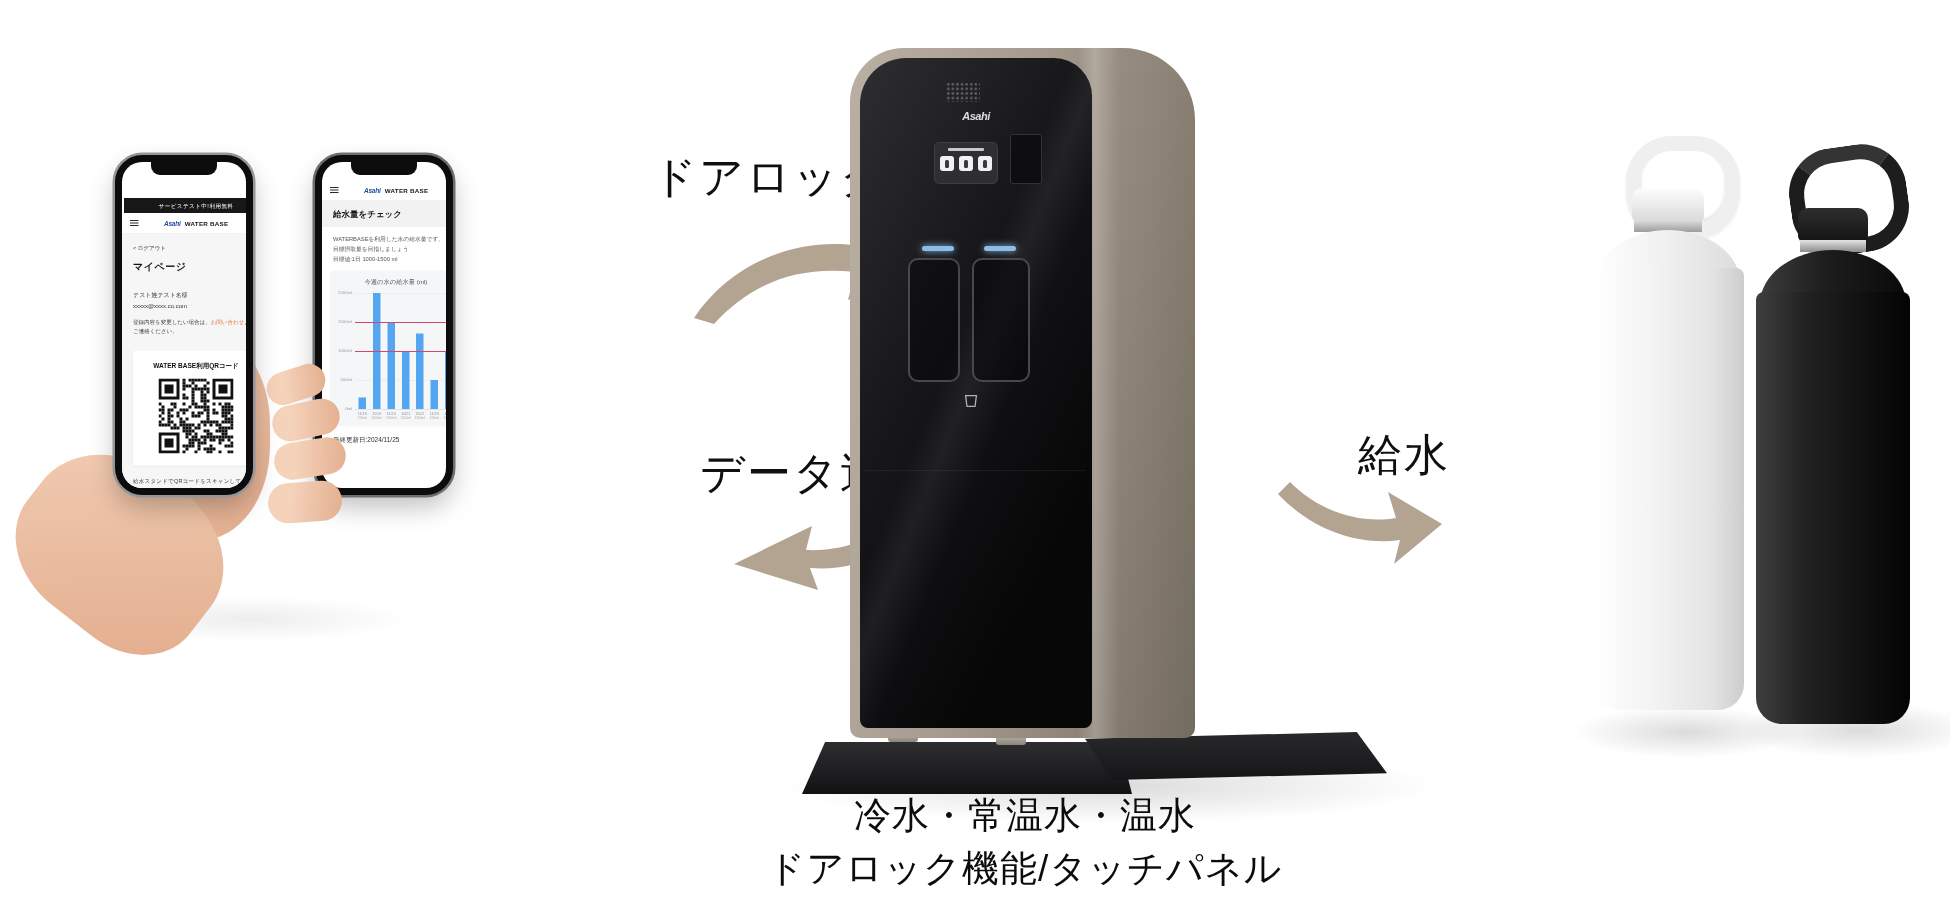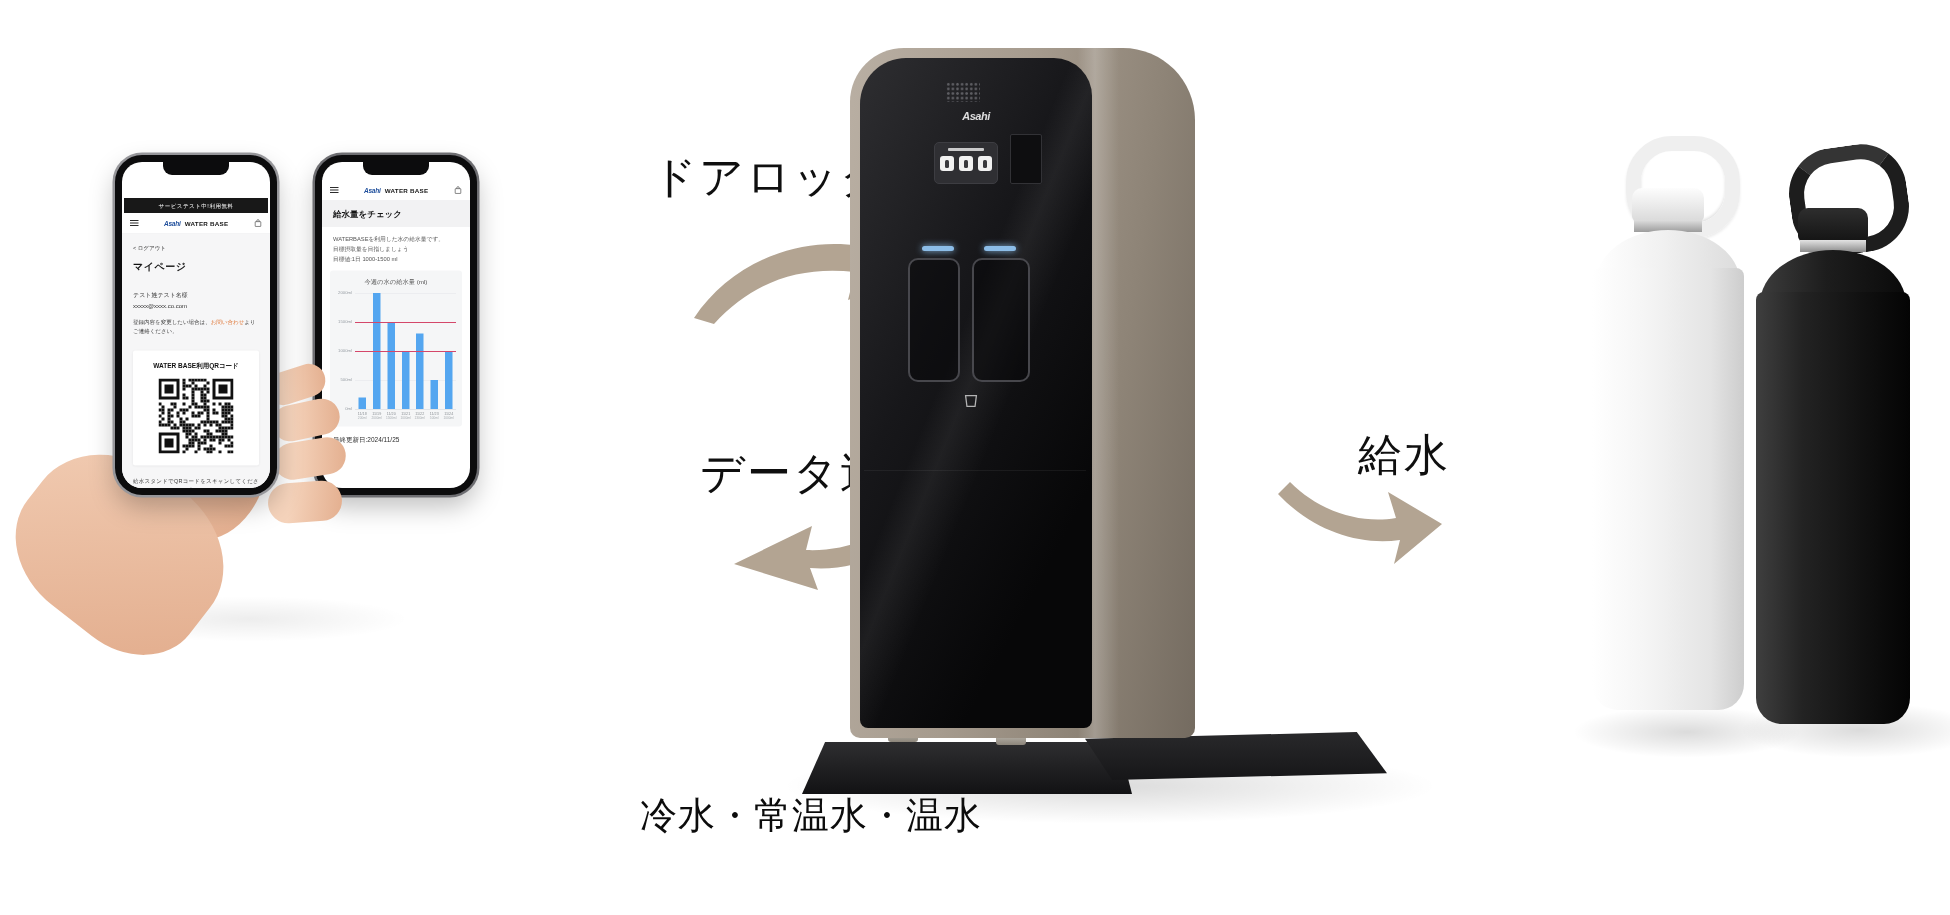--- a/index.html
+++ b/index.html
@@ -23,21 +23,21 @@
   .f3{left:274px;top:440px;width:72px;height:37px;transform:rotate(-9deg);}
   .f4{left:268px;top:482px;width:74px;height:40px;transform:rotate(-4deg);}
 
   
   .phone{position:absolute;background:#0c0c0d;border-radius:27px;padding:7px;
          box-shadow:0 0 0 2.5px #96969a,0 12px 26px rgba(0,0,0,0.25);}
   .phone.left{left:115px;top:155px;z-index:4;}
   .phone.right{left:315px;top:155px;z-index:2;box-shadow:0 0 0 2.5px #6e6e72,0 12px 26px rgba(0,0,0,0.25);}
   .notch{position:absolute;top:7px;left:50%;transform:translateX(-50%);width:66px;height:13px;
          background:#0c0c0d;border-radius:0 0 9px 9px;z-index:9;}
-  .screen{width:148px;height:326px;background:#fff;border-radius:20px;overflow:hidden;position:relative;}
+  .screen{width:124px;height:326px;background:#fff;border-radius:20px;overflow:hidden;position:relative;}
   .screen-scale{width:296px;height:652px;transform:scale(0.5);transform-origin:0 0;}
 
   .p-banner{margin:36px 4px 0;height:30px;background:#181818;color:#fff;display:flex;
             align-items:center;justify-content:center;font-size:11px;letter-spacing:1px;}
   .p-header{height:40px;display:flex;align-items:center;padding:0 16px;background:#fff;border-bottom:1px solid #e4e4e4;}
   .hamburger{width:17px;height:2px;background:#2b2b2b;box-shadow:0 5px 0 #2b2b2b,0 10px 0 #2b2b2b;margin-top:-10px;}
   .p-logo{flex:1;text-align:center;white-space:nowrap;}
   .p-logo .asahi{font-style:italic;font-weight:bold;font-size:13px;color:#1f4f9c;letter-spacing:-0.5px;}
   .p-logo .appname{font-weight:bold;font-size:12.5px;color:#141414;letter-spacing:0.5px;margin-left:4px;}
   .bag-icon{width:16px;height:19px;}
@@ -117,21 +117,21 @@
   .m-foot{position:absolute;width:30px;height:18px;border-radius:3px;z-index:1;
           background:linear-gradient(180deg,#d8d4cd,#8d867b);}
   .foot1{left:888px;top:724px;}
   .foot2{left:996px;top:727px;}
   .base-plate{position:absolute;z-index:0;}
   .plate-front{left:802px;top:742px;width:330px;height:52px;
           background:linear-gradient(180deg,#2e2e30,#121214);clip-path:polygon(7% 0,96% 0,100% 100%,0 100%);}
   .plate-right{left:1085px;top:732px;width:302px;height:48px;
           background:linear-gradient(180deg,#29292b,#161618);clip-path:polygon(0 14%,90% 0,100% 86%,9% 100%);}
 
-  .machine-caption{position:absolute;left:640px;top:790px;width:770px;text-align:left;
+  .machine-caption{position:absolute;left:640px;top:790px;width:770px;text-align:center;
           font-size:37px;line-height:1.42;color:#0c0c0c;letter-spacing:1px;}
 
   
   .bottle{position:absolute;z-index:1;}
   .bottle.white{left:1568px;top:138px;width:200px;height:600px;}
   .bottle.black{left:1738px;top:158px;width:192px;height:585px;}
   .b-handle{position:absolute;border-radius:46px;}
   .white .b-handle{left:58px;top:-2px;width:84px;height:72px;border:15px solid #efefef;
           box-shadow:inset 0 -2px 3px rgba(0,0,0,0.12),0 2px 3px rgba(0,0,0,0.08);}
   .black .b-handle{left:52px;top:-12px;width:88px;height:78px;border:15px solid #1d1d1d;
@@ -580,20 +580,21 @@
     <div class="m-door d1"></div>
     <div class="m-door d2"></div>
     <svg class="m-cup" viewBox="0 0 20 20">
       <path d="M4 4 h12 l-1.5 12 h-9 z" fill="none" stroke="#cfcfcf" stroke-width="1.4"></path>
     </svg>
     <div class="m-seam"></div>
   </div>
 
   <div class="machine-caption">
     <div>冷水・常温水・温水</div>
+    <div>ドアロック機能/タッチパネル</div>
   </div>
 
   <div class="bottle white">
     <div class="b-handle"></div>
     <div class="b-cap"></div>
     <div class="b-band"></div>
     <div class="b-shoulder"></div>
     <div class="b-body"></div>
   </div>
   <div class="bottle black">

